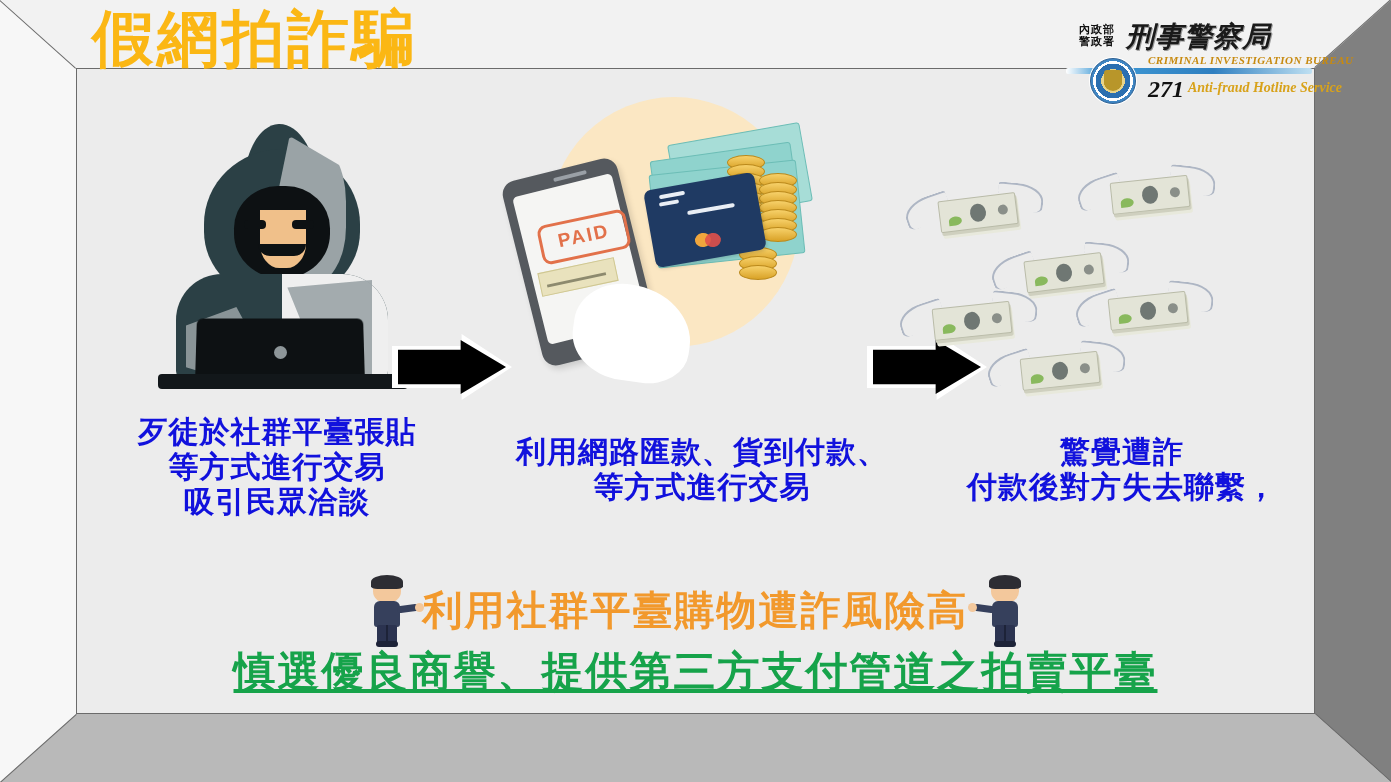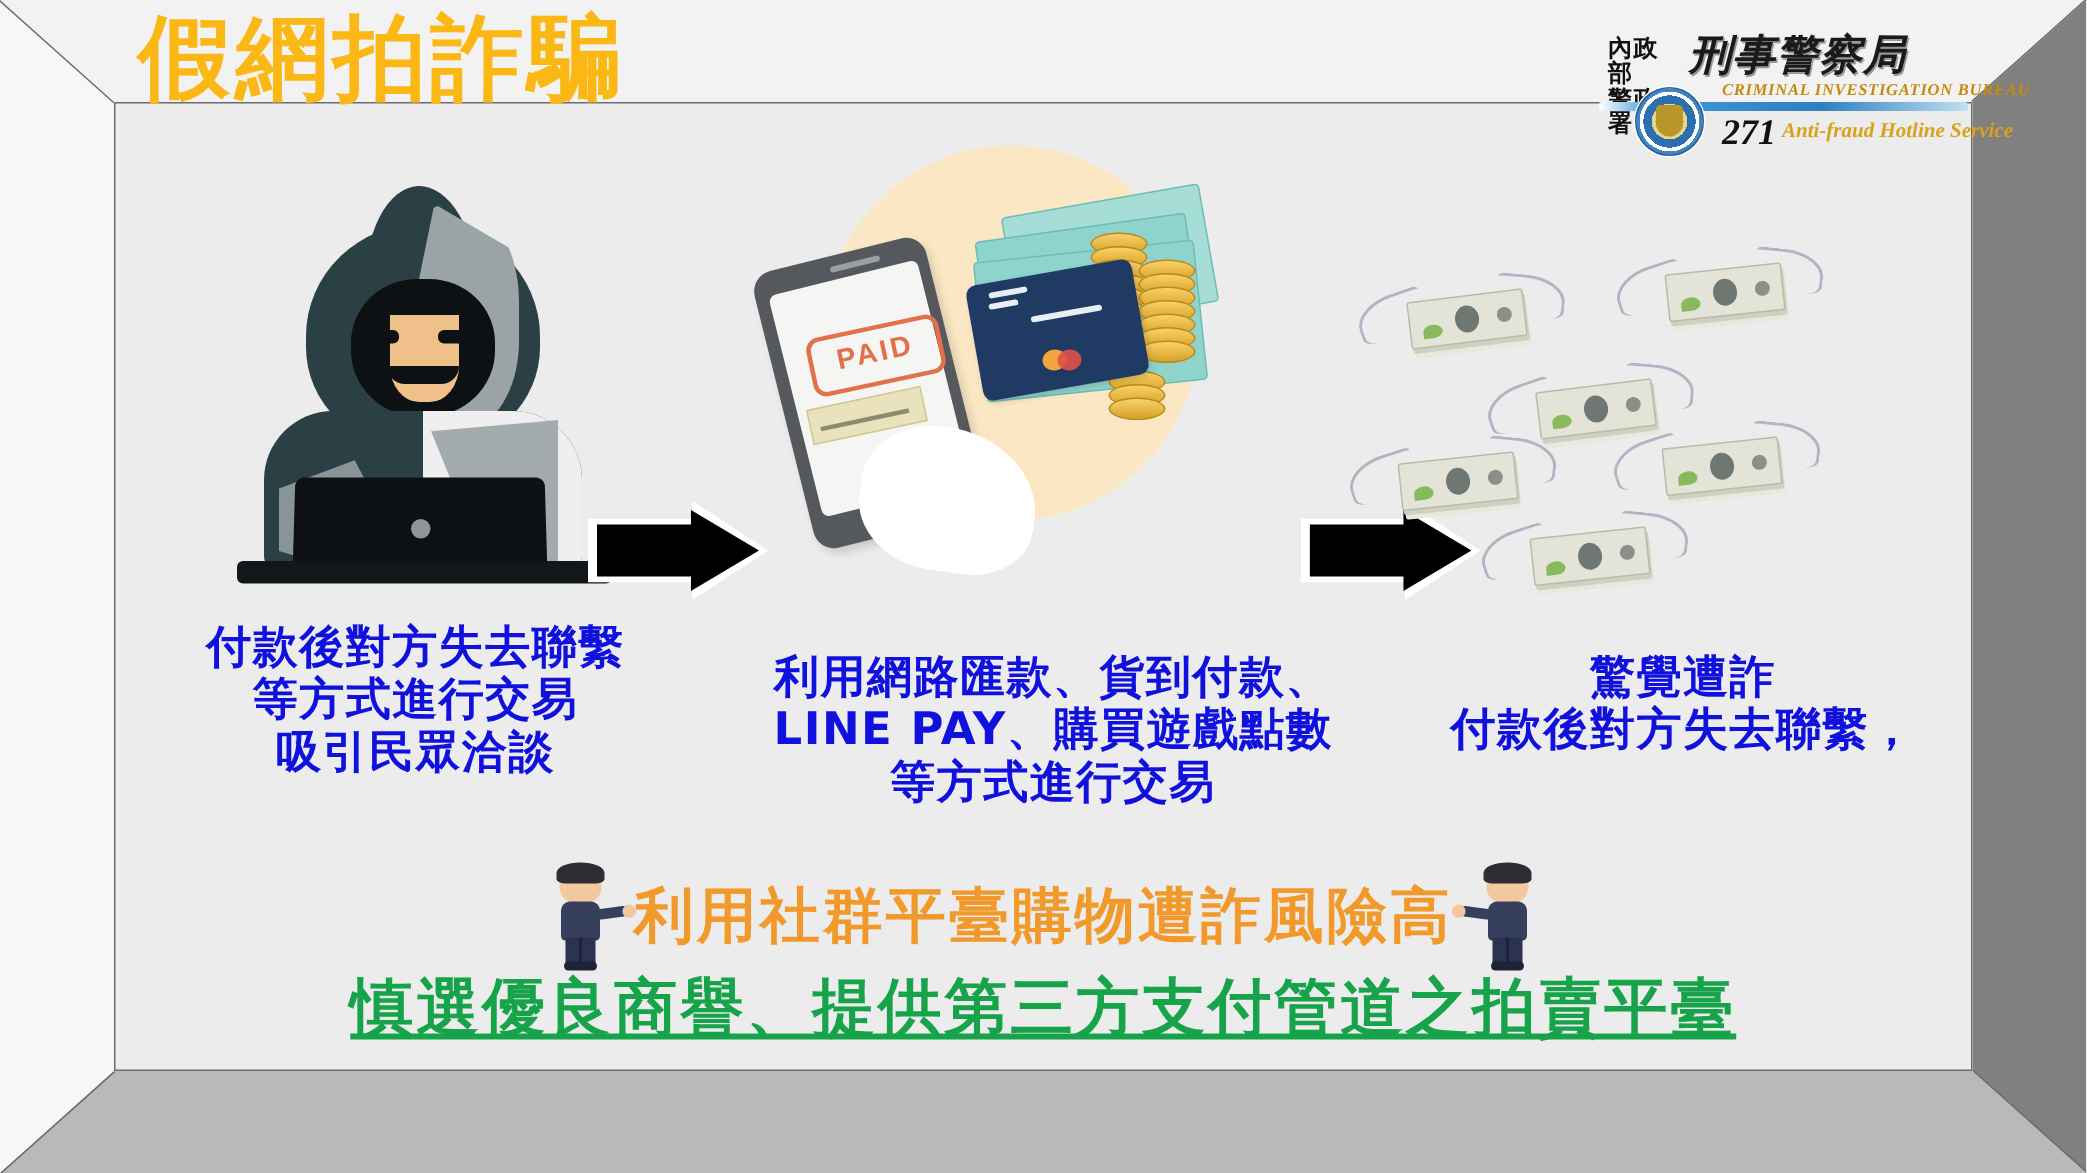--- a/index.html
+++ b/index.html
@@ -47,22 +47,22 @@
     position:absolute;left:92px;top:6px;
     font-size:62px;font-weight:bold;color:#fbb714;
     letter-spacing:3px;line-height:1.05;
     font-family:"DejaVu Sans","Liberation Sans",sans-serif;
     white-space:nowrap;
   }
   
   #logo{position:absolute;left:1062px;top:18px;width:255px;height:86px;}
   .logo-cn-small{
     position:absolute;left:10px;top:6px;width:50px;
-    font-size:16px;font-weight:bold;color:#111;line-height:1.05;
-    letter-spacing:1px;
+    font-size:11px;font-weight:bold;color:#111;line-height:1.05;
+    text-align:center;letter-spacing:1px;
     font-family:"DejaVu Sans","Liberation Sans",sans-serif;
   }
   .logo-cn-big{
     position:absolute;left:64px;top:0px;
     font-size:28px;font-weight:bold;color:#1a1a1a;
     font-style:italic;letter-spacing:1px;white-space:nowrap;
     font-family:"DejaVu Sans","Liberation Sans",sans-serif;
     text-shadow:1px 1px 0 #999;
   }
   .logo-en{
@@ -374,27 +374,26 @@
       <div class="fm" style="left:92px;top:188px;transform:rotate(-6deg);">
         <div class="fm-wing"></div>
           <div class="fm-wing2"></div>
         <div class="fm-note">
             <div class="fm-leaf"></div>
           </div>
       </div>
     </div>
 
     <div class="caption" id="caption-1">
-      <div>付款後對方失去聯繫</div>
+      <div>歹徒於社群平臺張貼</div>
       <div>等方式進行交易</div>
       <div>吸引民眾洽談</div>
     </div>
     <div class="caption" id="caption-2">
       <div>利用網路匯款、貨到付款、</div>
-      <div>LINE PAY、購買遊戲點數</div>
       <div>等方式進行交易</div>
     </div>
     <div class="caption" id="caption-3">
       <div>驚覺遭詐</div>
       <div>付款後對方失去聯繫，</div>
     </div>
 
     <div id="slogan-row">
       <div class="mascot right">
         <div class="ms-head"></div>

